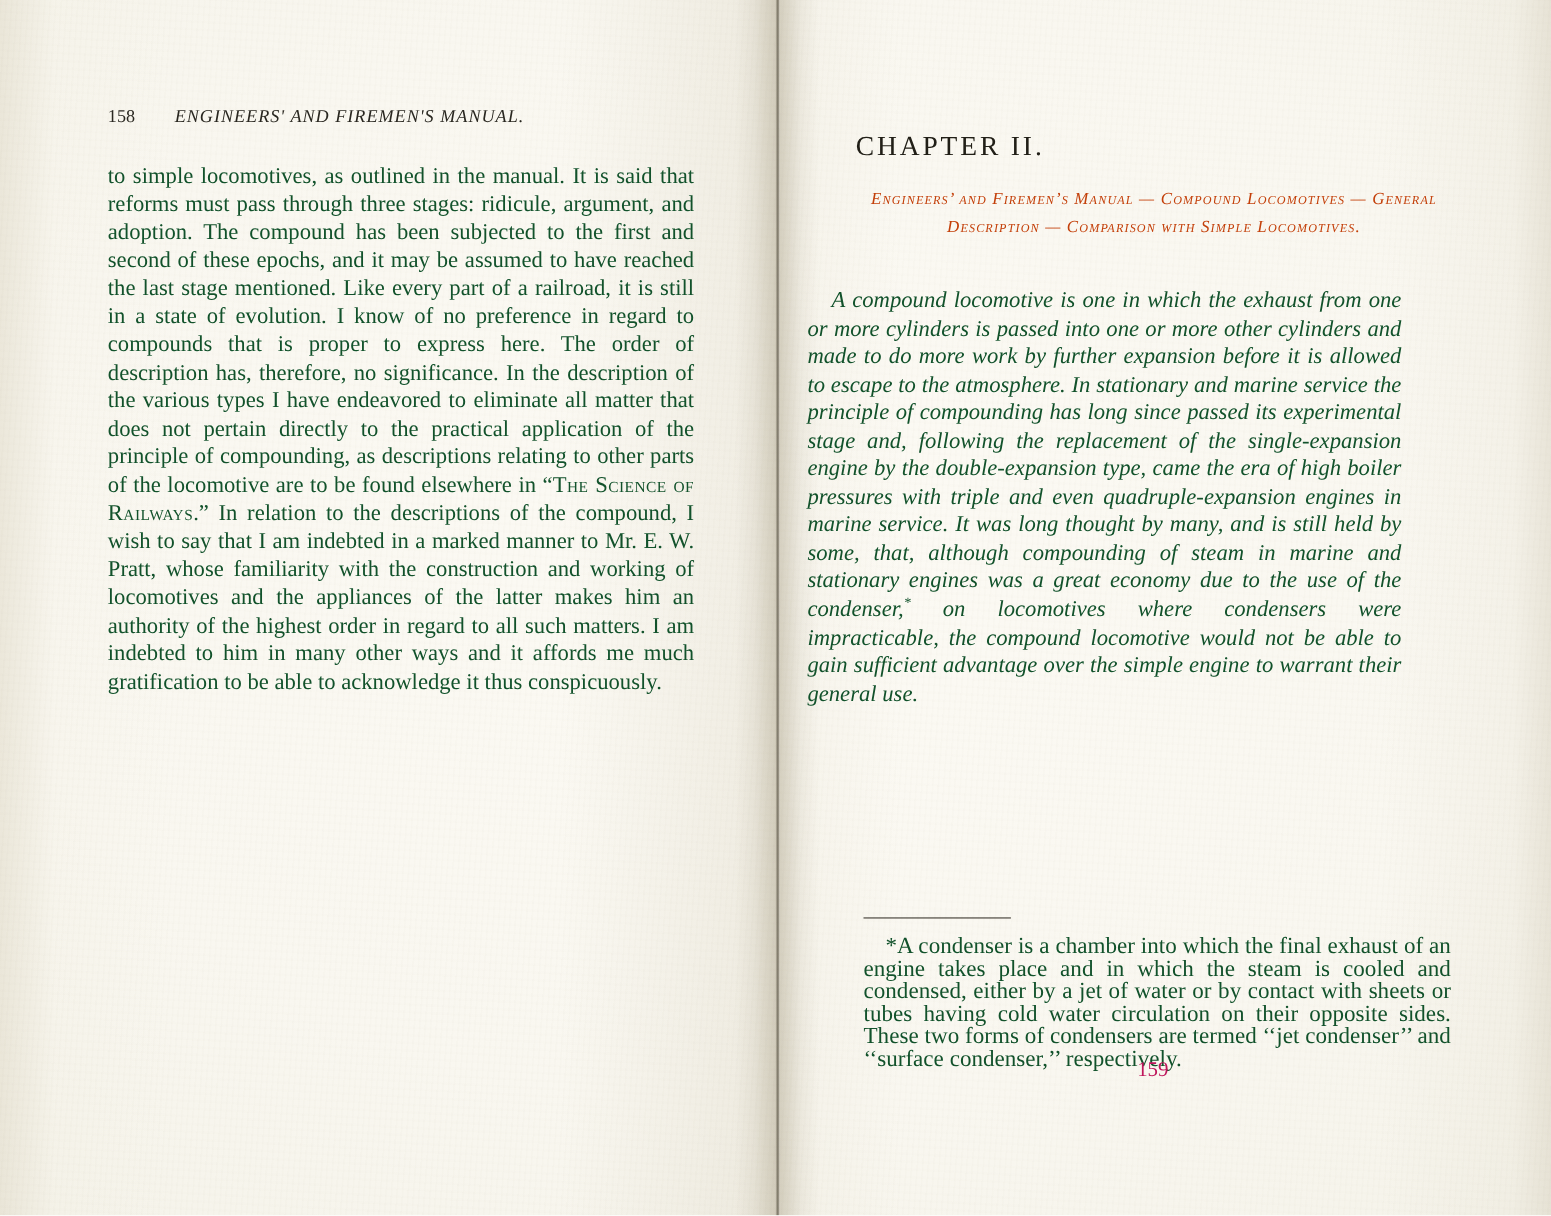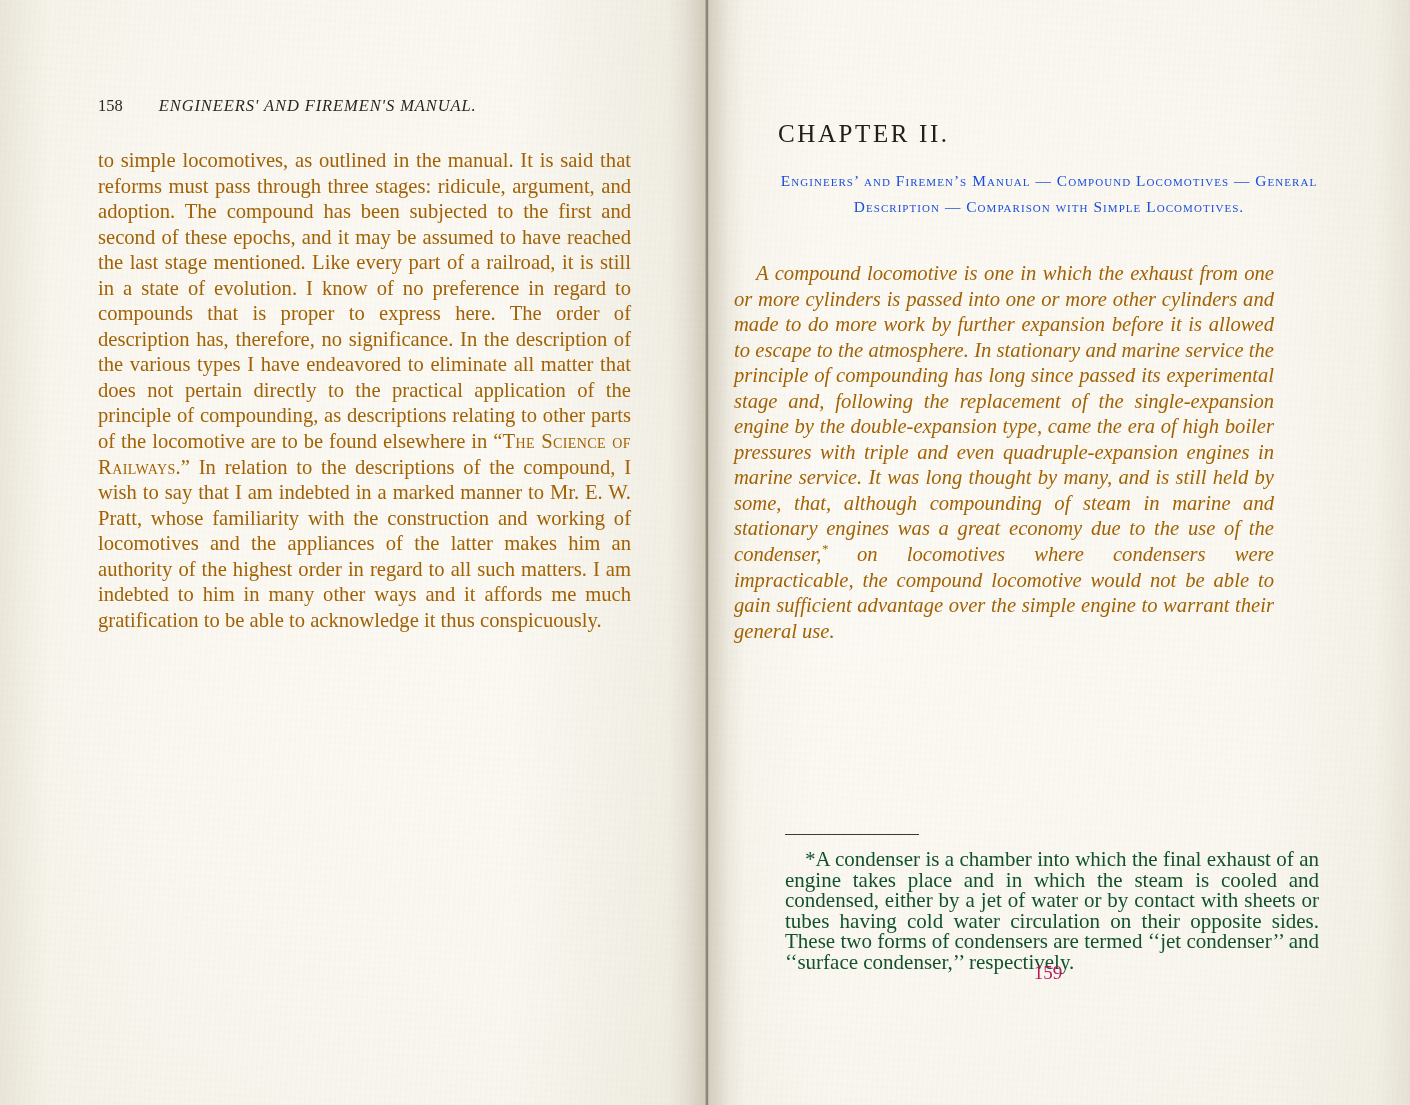--- a/index.html
+++ b/index.html
@@ -120,21 +120,21 @@
     font-style: italic;
     letter-spacing: .9px;
   }
 
   .colbody {
     position: absolute;
     text-align: justify;
     text-justify: inter-word;
     font-size: 20.6px;
     line-height: 25.55px;
-    color: #a16207;
+    color: #14532d;
     hyphens: none;
   }
   #left-body {
     left: 98px;
     top: 148px;
     width: 533px;
   }
   #right-body {
     left: 734px;
     top: 261px;
@@ -172,21 +172,22 @@
   .chapter-subtitle {
     position: absolute;
     left: 779px;
     top: 168px;
     width: 540px;
     text-align: center;
     font-size: 15.4px;
     line-height: 25.5px;
     letter-spacing: 1.05px;
     font-variant: small-caps;
-    color: #1d4ed8;
+    color: #c2410c;
+    font-style: italic;
   }
 
   
   .footnote-rule {
     position: absolute;
     left: 785px;
     top: 834px;
     width: 134px;
     height: 0;
     border-top: 1.5px solid #3e3b32;

